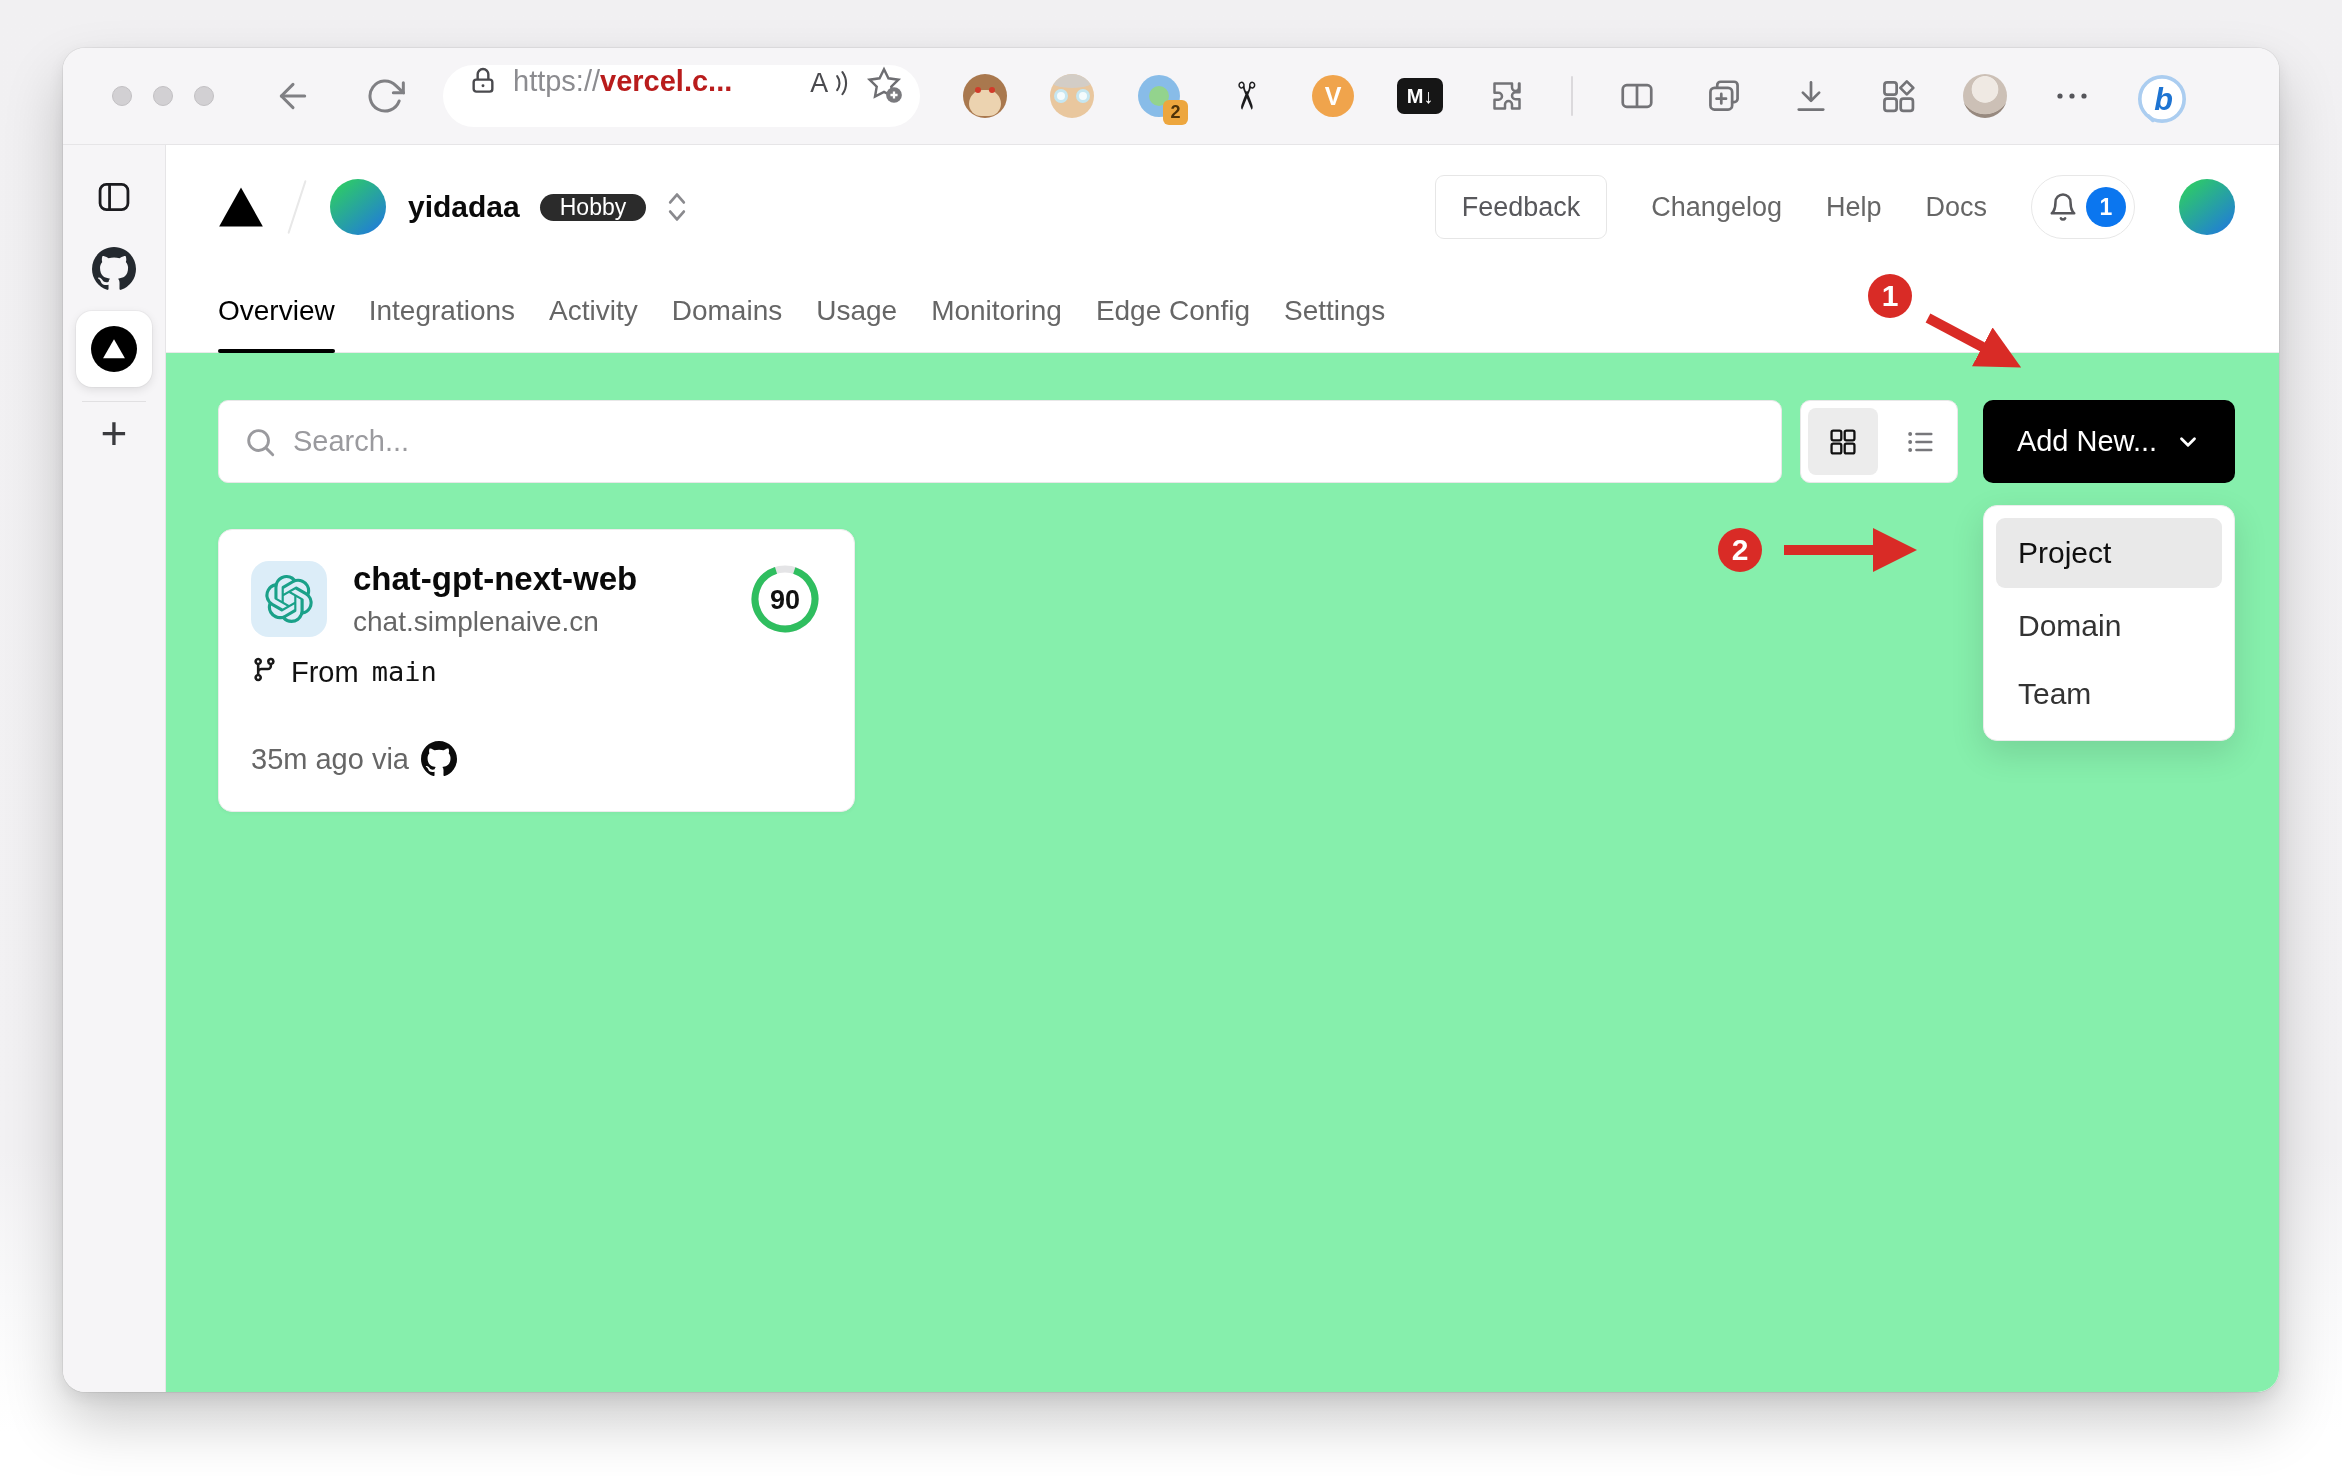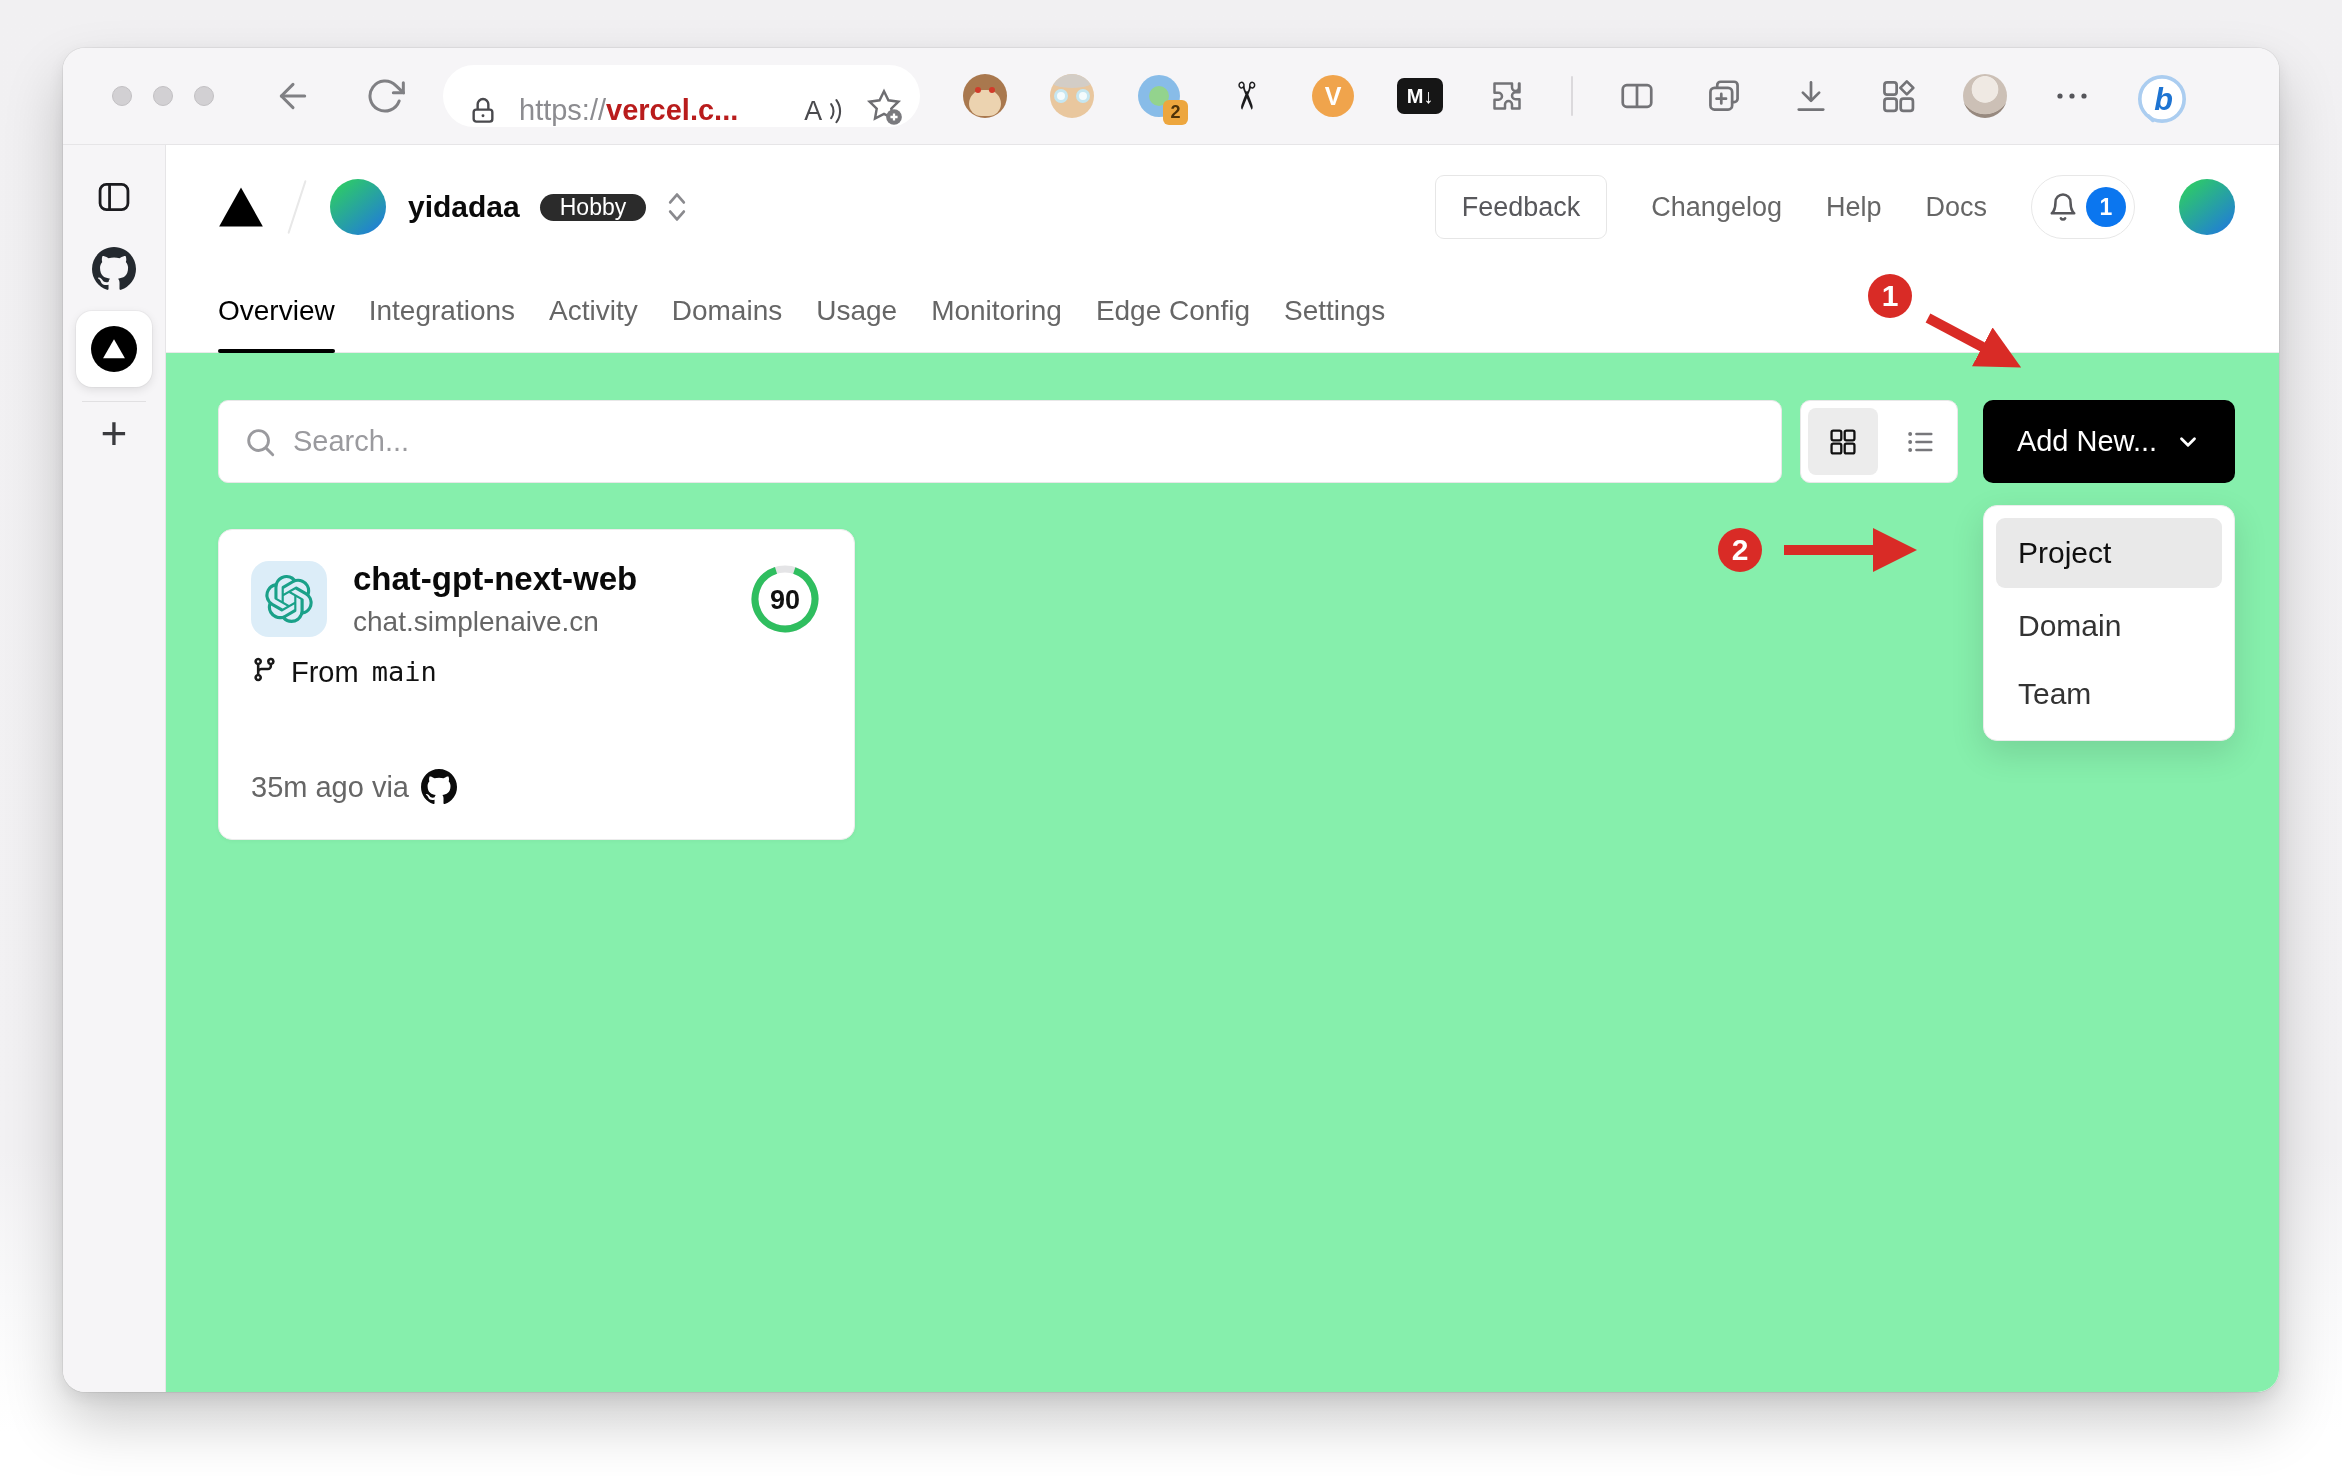--- a/index.html
+++ b/index.html
@@ -13,21 +13,21 @@
   .window{
     position:absolute;left:63px;top:48px;width:2216px;height:1344px;
     background:#fff;border-radius:22px;overflow:hidden;display:flex;flex-direction:column;
     box-shadow:0 0 0 1px rgba(0,0,0,.05),0 30px 60px rgba(0,0,0,.20),0 6px 16px rgba(0,0,0,.08);
   }
   
   .toolbar{flex:0 0 97px;height:97px;background:#f6f5f7;border-bottom:1px solid #e6e5e7;display:flex;align-items:center}
   .traffic{display:flex;gap:21px;margin-left:49px}
   .light{width:20px;height:20px;border-radius:50%;background:#d2d0d3;border:1px solid #c2c0c3}
   .tb-btn{width:44px;height:44px;display:grid;place-items:center;background:none;border:none}
-  .urlbar{margin-left:36px;width:477px;height:62px;background:#fff;border-radius:31px;display:flex;align-items:flex-end;padding:0 16px 0 24px;gap:20px}
+  .urlbar{margin-left:36px;width:477px;height:62px;background:#fff;border-radius:31px;display:flex;align-items:flex-start;padding:0 16px 0 24px;gap:14px}
   .url{flex:1;font-size:29px;white-space:nowrap;overflow:hidden;display:flex;align-items:baseline}
   .scheme{color:#8c8c90}
   .host{color:#b91c1c;font-weight:700}
   .ext-row{display:flex;align-items:center;gap:41px;margin-left:42px}
   .ext{width:46px;height:46px;display:grid;place-items:center;position:relative}
   .monkey{width:44px;height:44px;border-radius:50%;background:#a9784e;position:relative;overflow:hidden}
   .monkey::before{content:"";position:absolute;left:6px;right:6px;bottom:2px;height:26px;background:#ecd3b0;border-radius:16px 16px 14px 14px}
   .monkey::after{content:"";position:absolute;top:13px;left:12px;width:6px;height:6px;border-radius:50%;background:#d23b2a;box-shadow:14px 0 0 #d23b2a}
   .granny{width:44px;height:44px;border-radius:50%;background:#e9c79e;position:relative;overflow:hidden}
   .granny::before{content:"";position:absolute;top:-5px;left:-2px;right:-2px;height:19px;background:#d3cdc6;border-radius:50%}
@@ -82,21 +82,21 @@
   .card{margin-top:46px;width:637px;background:#fff;border:1px solid #ececec;border-radius:14px;box-shadow:0 1px 4px rgba(0,0,0,.04);padding:30px 32px 34px}
   .card-head{display:flex;align-items:center}
   .ai-tile{width:76px;height:76px;border-radius:18px;background:#dcedf8;display:grid;place-items:center}
   .card-id{margin-left:26px}
   .cname{font-size:33px;font-weight:700;color:#0a0a0a}
   .cdomain{margin-top:8px;font-size:28px;color:#666}
   .ring{margin-left:auto;align-self:flex-start;margin-top:2px}
   .commit{margin-top:40px;font-size:29px;color:#454545;line-height:1.4}
   .fromrow{margin-top:18px;display:flex;align-items:flex-start;gap:13px;font-size:29px;color:#111}
   .mono{font-family:"DejaVu Sans Mono",monospace;font-size:27px}
-  .cfoot{margin-top:80px;display:flex;align-items:center;gap:12px;font-size:29px;color:#666}
+  .cfoot{margin-top:52px;display:flex;align-items:center;gap:12px;font-size:29px;color:#666}
   
   .menu{position:absolute;top:152px;right:44px;width:252px;background:#fff;border:1px solid #ececec;border-radius:14px;box-shadow:0 12px 34px rgba(0,0,0,.12);padding:12px;z-index:5}
   .mi{height:68px;display:flex;align-items:center;padding:0 22px;font-size:30px;color:#333;border-radius:9px;cursor:pointer}
   .mi.hl{background:#e9e9e9;color:#101010;height:70px;margin-bottom:4px}
   
   .annot{position:absolute;left:0;top:0;width:2342px;height:1476px;pointer-events:none;z-index:50}
 </style>
 </head>
 <body>
 

